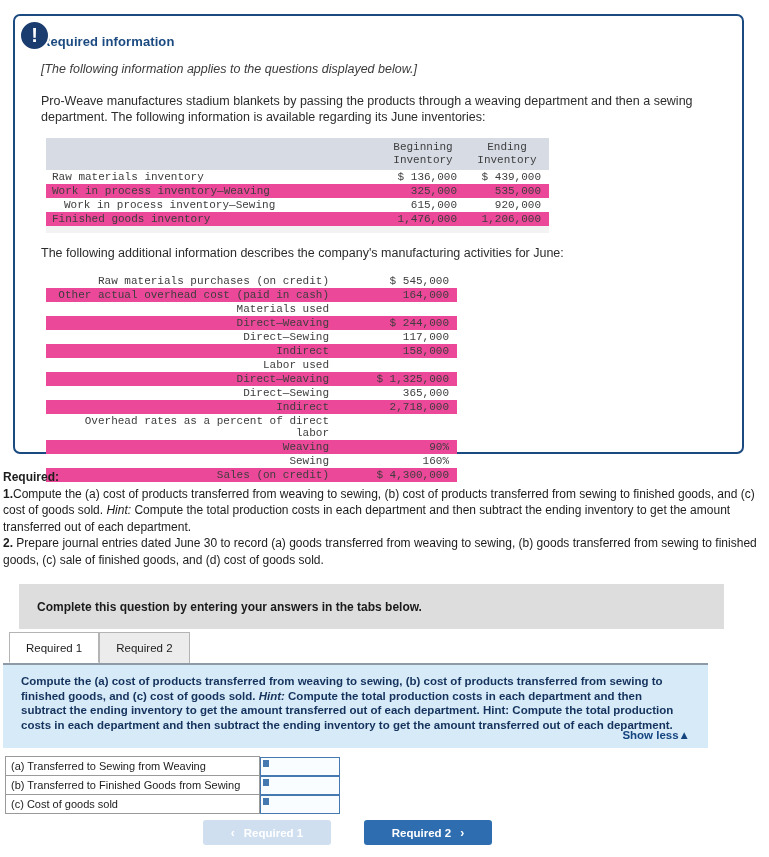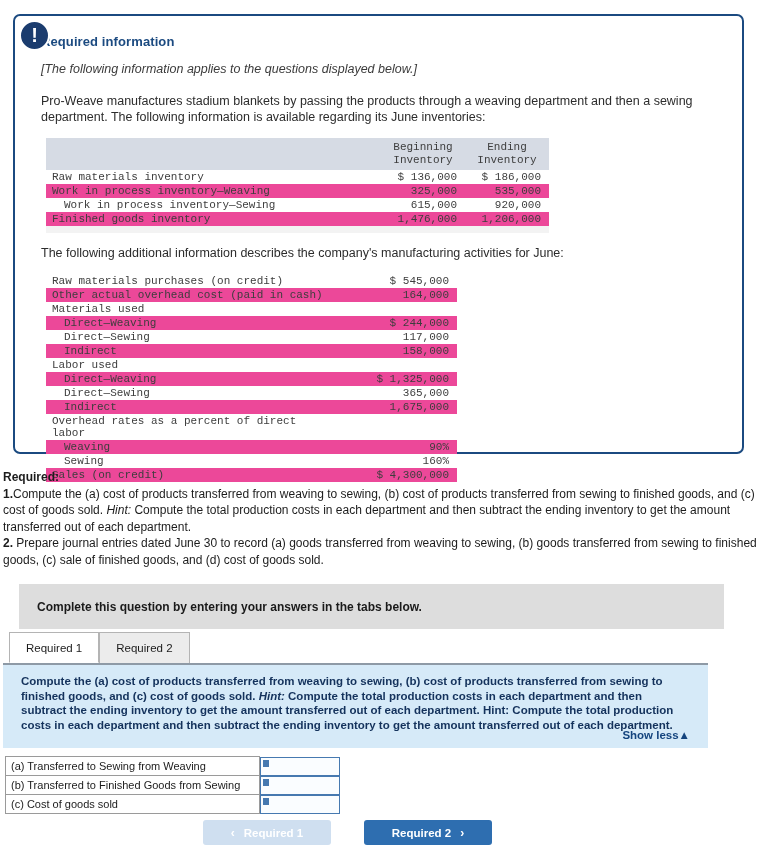--- a/index.html
+++ b/index.html
@@ -78,21 +78,21 @@
   }
   .fin-table .hdr-blank { background: #d6dbe4; }
   .fin-table .spacer-row td { height: 7px; background: #f3f3f3; }
   .indent1 { padding-left: 18px !important; }
 
   #table1 { margin-left: 5px; width: 503px; }
   #table1 .lbl { width: 335px; }
   #table1 .num { width: 84px; }
 
   #table2 { margin-left: 5px; width: 411px; }
-  #table2 .lbl { width: 283px; }
+  #table2 .lbl { width: 283px; text-align: right; }
   #table2 .num { width: 128px; }
 
   
   .required-block {
     position: absolute;
     left: 3px; top: 469px;
     width: 760px;
     font-size: 12px;
     line-height: 16.5px;
     color: #1c1c1c;
@@ -233,21 +233,21 @@
             <th class="hdr-cell num-head">
               <div>Ending</div>
               <div>Inventory</div>
             </th>
           </tr>
         </thead>
         <tbody id="table1-body">
             <tr>
               <td class="lbl">Raw materials inventory</td>
               <td class="num">$ 136,000</td>
-              <td class="num">$ 186,000</td>
+              <td class="num">$ 439,000</td>
             </tr>
             <tr class="alt">
               <td class="lbl">Work in process inventory—Weaving</td>
               <td class="num">325,000</td>
               <td class="num">535,000</td>
             </tr>
             <tr>
               <td class="lbl indent1">Work in process inventory—Sewing</td>
               <td class="num">615,000</td>
               <td class="num">920,000</td>
@@ -298,21 +298,21 @@
             <tr class="alt">
               <td class="lbl indent1">Direct—Weaving</td>
               <td class="num">$ 1,325,000</td>
             </tr>
             <tr>
               <td class="lbl indent1">Direct—Sewing</td>
               <td class="num">365,000</td>
             </tr>
             <tr class="alt">
               <td class="lbl indent1">Indirect</td>
-              <td class="num">1,675,000</td>
+              <td class="num">2,718,000</td>
             </tr>
             <tr>
               <td class="lbl">Overhead rates as a percent of direct labor</td>
               <td class="num"></td>
             </tr>
             <tr class="alt">
               <td class="lbl indent1">Weaving</td>
               <td class="num">90%</td>
             </tr>
             <tr>

